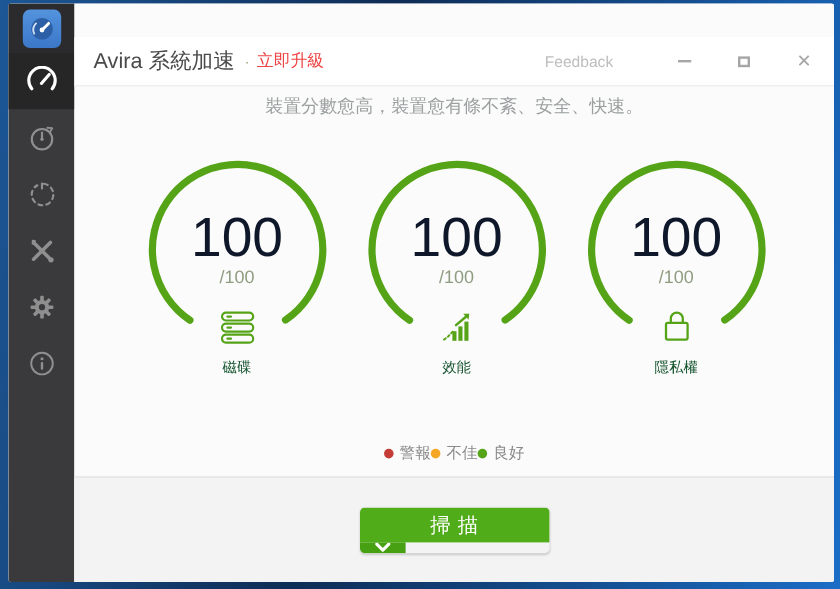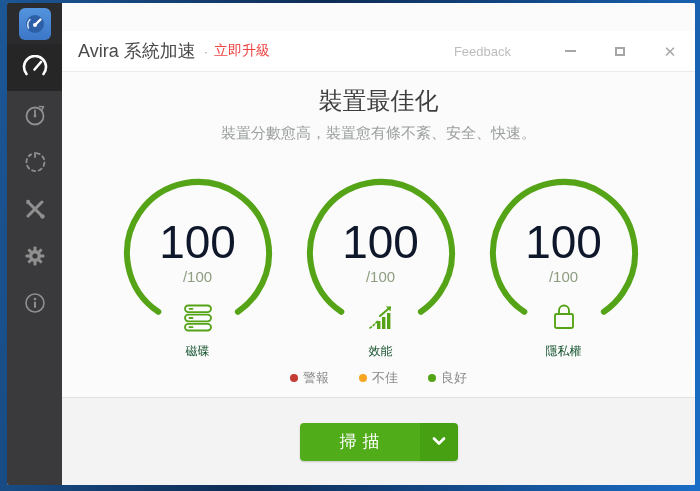--- a/index.html
+++ b/index.html
@@ -54,35 +54,35 @@
 
   .gauges { display:flex; justify-content:space-between; padding:34px 40px 0 44px; }
   .gauge { width:200px; cursor:pointer; }
   .dial { position:relative; width:152px; height:152px; margin:0 auto; }
   .dial svg.ring { position:absolute; left:0; top:0; }
   .score { position:absolute; top:42px; left:0; width:100%; font-size:46px; line-height:1; color:#0f172a; }
   .score-max { position:absolute; top:91px; left:0; width:100%; font-size:15px; color:#8e9d80; }
   .dial-icon { position:absolute; bottom:-3px; left:50%; transform:translateX(-50%); }
   .gauge-label { margin-top:14px; font-size:12px; color:#14532d; }
 
-  .legend { margin-top:auto; margin-bottom:10px; display:flex; justify-content:center; gap:30px; }
+  .legend { margin-top:auto; margin-bottom:10px; display:flex; justify-content:center; }
   .legend-item { display:flex; align-items:center; gap:5px; font-size:13px; color:#8a8a8a; }
   .dot { width:8px; height:8px; border-radius:50%; display:inline-block; }
   .dot-alert { background:#c43c35; }
   .dot-poor  { background:#f5a623; }
   .dot-good  { background:#55a317; }
 
   
   .footer {
     height:88px; background:#f3f3f3; border-top:1px solid #e1e1e1;
     display:flex; align-items:center; justify-content:center; flex-shrink:0;
   }
   .scan-btn {
     width:158px; height:38px; border-radius:4px; overflow:hidden;
-    display:flex; cursor:pointer; box-shadow:0 1px 2px rgba(0,0,0,.18);
+    display:flex; cursor:pointer; box-shadow:0 1px 2px rgba(0,0,0,.18);flex-direction:column;
   }
   .scan-main {
     flex:1; background:#51ac19; color:#fff; font-size:17px;
     display:flex; align-items:center; justify-content:center;
     letter-spacing:6px; padding-left:6px;
   }
   .scan-drop { width:38px; background:#47a012; display:flex; align-items:center; justify-content:center; }
 </style>
 </head>
 <body>
@@ -169,21 +169,20 @@
               <span class="min-shape"></span>
             </span>
           <span class="winbtn">
               <span class="max-shape"></span>
             </span>
           <span class="winbtn close-glyph">✕</span>
         </div>
       </div>
 
       <div class="content">
-        <div class="page-title">裝置最佳化</div>
         <div class="page-subtitle">裝置分數愈高，裝置愈有條不紊、安全、快速。</div>
 
         <div class="gauges">
 
           <div class="gauge">
             <div class="dial">
               <svg class="ring" width="152" height="152" viewBox="0 0 152 152">
                 <circle cx="76" cy="76" r="71" fill="none" stroke="#55a317" stroke-width="6" stroke-linecap="round" stroke-dasharray="361 85" transform="rotate(124 76 76)"></circle>
               </svg>
               <div class="score">100</div>

